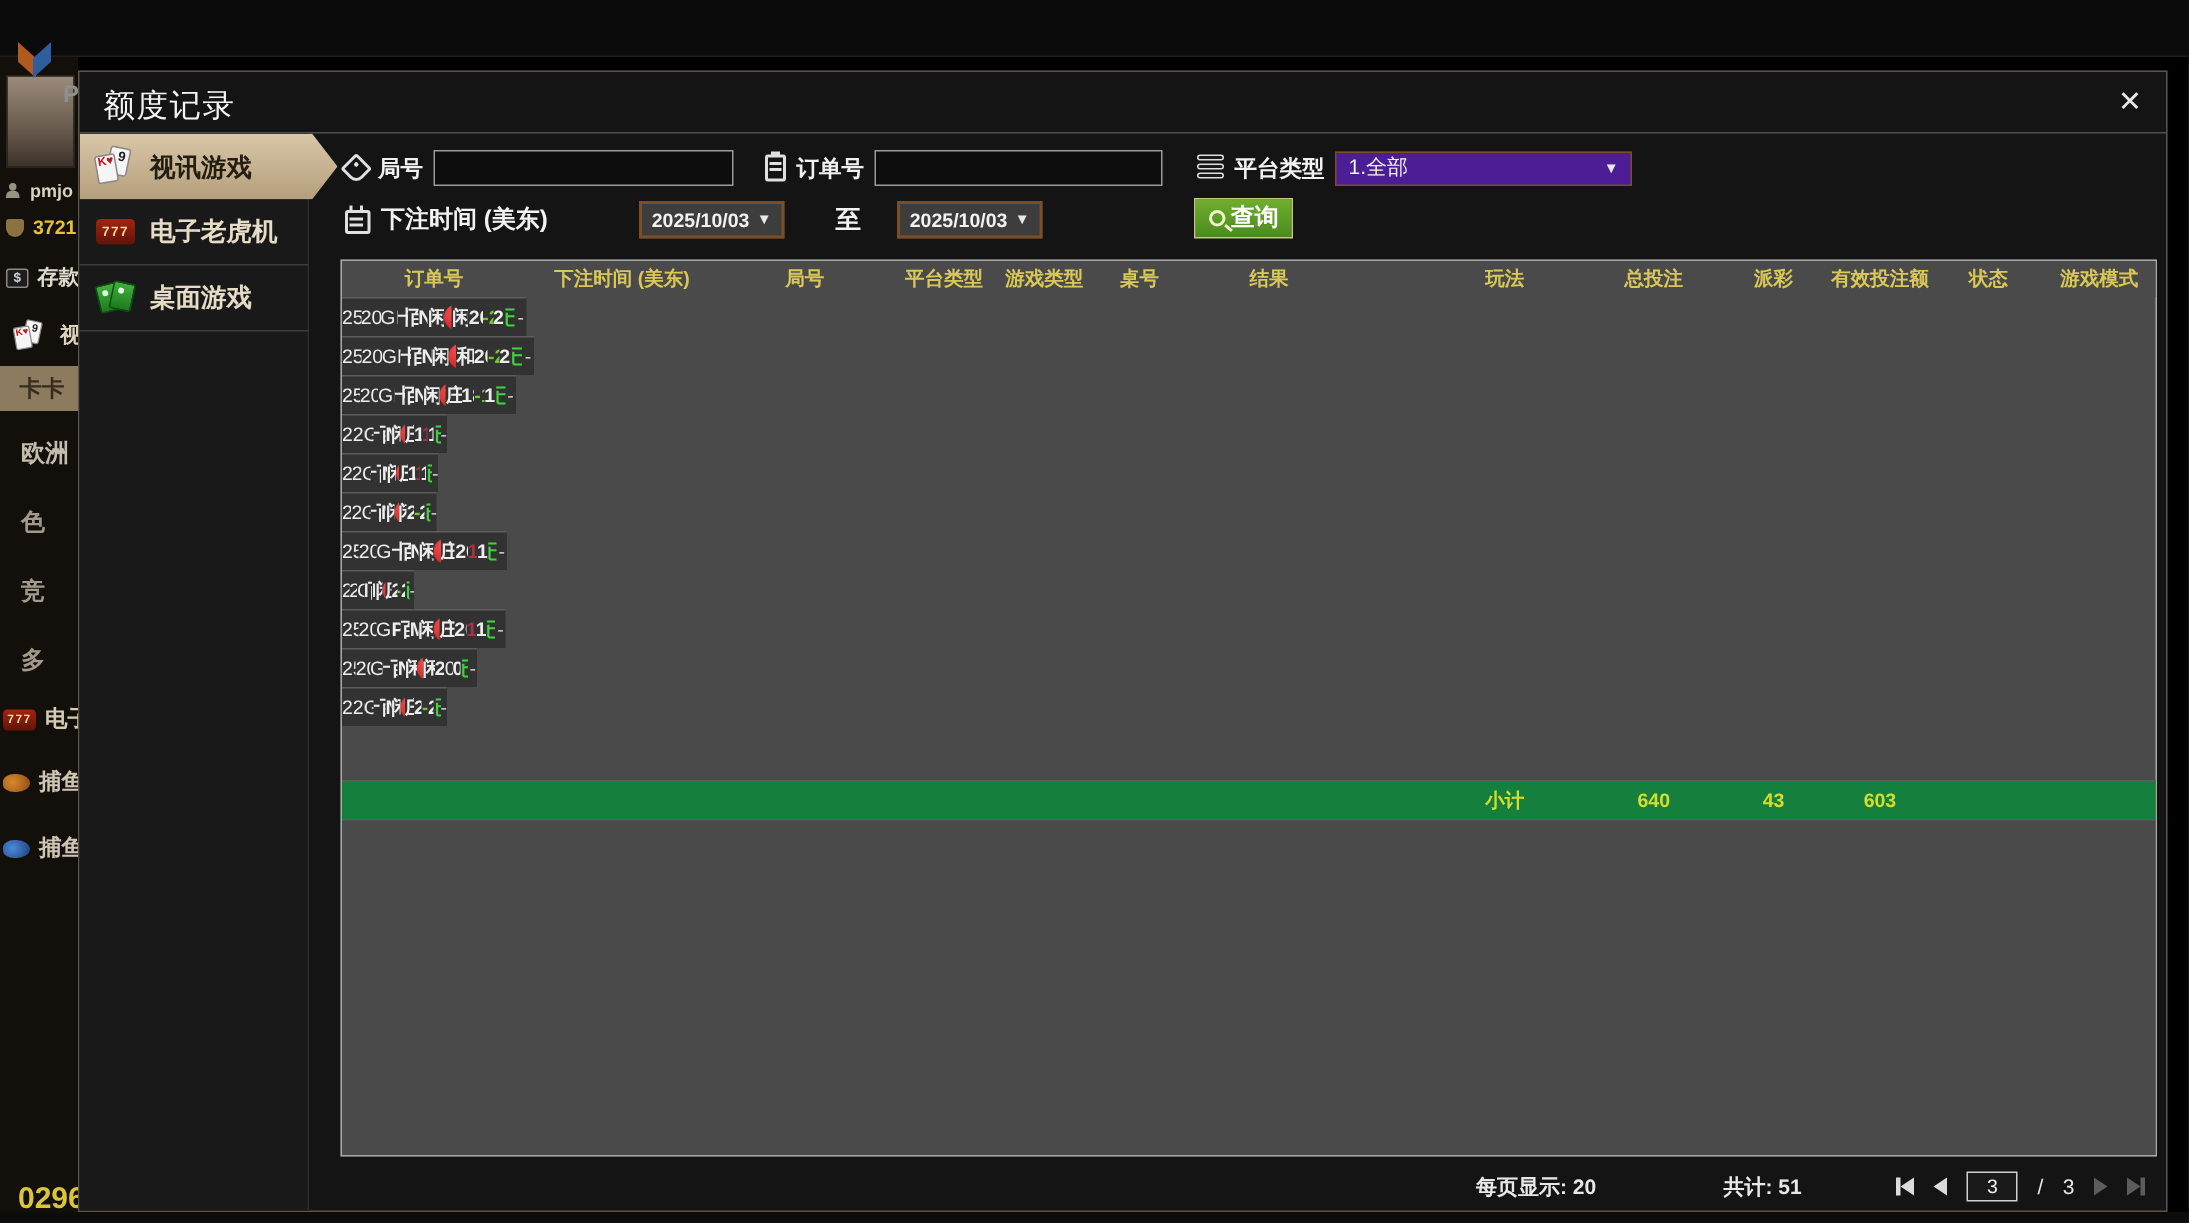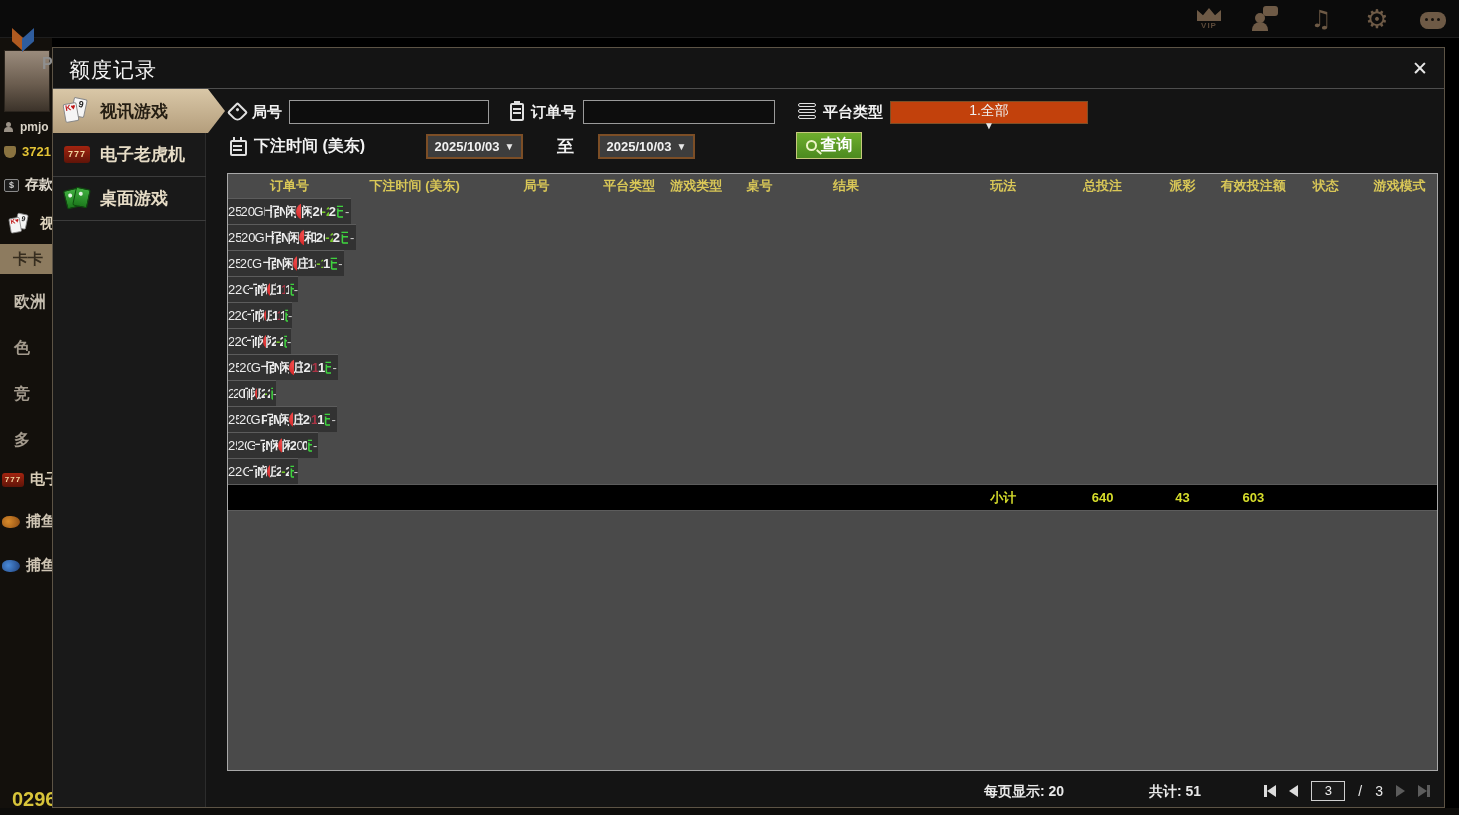--- a/index.html
+++ b/index.html
@@ -79,21 +79,21 @@
   .docic { position:absolute; left:4px; top:3px; width:18px; height:22px; background:#d8a878; border-radius:2px; }
   .docic:before { content:""; position:absolute; right:0; top:0; border:5px solid transparent; border-top-color:#8a6a48; border-right-color:#8a6a48; }
   .docic:after { content:""; position:absolute; left:3px; top:9px; width:12px; height:2px; background:#9a6f46; box-shadow:0 4px 0 #9a6f46, 0 8px 0 #9a6f46; }
 
   
   .content { position:absolute; left:173px; top:41px; width:1214px; bottom:0; }
   .fgroup { position:absolute; display:flex; align-items:center; gap:7px; height:26px; }
   .flabel { font-size:15px; font-weight:bold; color:#f2f2f2; white-space:nowrap; }
   .finput { width:200px; height:24px; background:#0d0d0d; border:1px solid #9a9a9a; color:#e8e8e8; font-size:13px; padding:0 6px; }
   .finput.w2 { width:192px; }
-  .fselect { width:198px; height:23px; background:#c2410c; border:1px solid #7a4f28; color:#f0f0f0; font-size:14px; display:flex; align-items:center; justify-content:space-between; padding:0 8px; cursor:pointer;flex-direction:column; }
+  .fselect { width:198px; height:23px; background:#4c1d95; border:1px solid #7a4f28; color:#f0f0f0; font-size:14px; display:flex; align-items:center; justify-content:space-between; padding:0 8px; cursor:pointer; }
   .caret { font-size:10px; color:#e8e8e8; }
   .datebtn { width:97px; height:25px; background:#3d3d3d; border:2px solid #7c4e26; color:#f2f2f2; font-size:13px; font-weight:bold; display:flex; align-items:center; justify-content:center; gap:5px; cursor:pointer; }
   .tolabel { font-size:17px; font-weight:bold; color:#f2f2f2; }
   .searchbtn { width:66px; height:27px; background:linear-gradient(#6fae2e,#4c8a1f); border:1px solid #c6c87c; color:#fff; font-size:16px; font-weight:bold; display:flex; align-items:center; justify-content:center; gap:4px; cursor:pointer; }
   .mag { width:11px; height:11px; border:2px solid #eef5c8; border-radius:50%; position:relative; flex:none; }
   .mag:after { content:""; position:absolute; left:8px; top:9px; width:6px; height:2px; background:#eef5c8; transform:rotate(40deg); }
   
   .fic { flex:none; }
   .tagic { width:15px; height:15px; border:2px solid #e0e0e0; border-radius:2px 2px 2px 6px; transform:rotate(-45deg); position:relative; }
   .tagic:after { content:""; position:absolute; right:2px; top:2px; width:3px; height:3px; border-radius:50%; background:#e0e0e0; }
@@ -117,21 +117,21 @@
   .i0,.c1{width:123px;} .i1,.c2{width:128px;} .i2,.c3{width:116px;} .i3,.c4{width:70px;}
   .i4,.c5{width:64px;} .i5,.c6{width:63px;} .i6,.c7{width:110px;} .i7,.c8{width:48px;}
   .i8,.c9{width:109px;} .i9,.c10{width:90px;} .i10,.c11{width:70px;} .i11,.c12{width:72px;}
   .i12,.c13{width:73px;} .i13,.c14{width:75px;}
   .c-green { color:#76c82a; font-weight:bold; }
   .c-red { color:#a93344; font-weight:bold; }
   .c-plain { color:#ededed; }
   .status { color:#3fd33f; font-weight:bold; }
   .mode { color:#cfcfcf; }
   .playbtn { display:inline-block; width:17px; height:17px; border-radius:50%; background:radial-gradient(circle at 35% 30%,#f25050,#c41414); position:relative; vertical-align:middle; cursor:pointer; }
-  .tr.sum { background:#000000; }
+  .tr.sum { background:#15803d;margin-top:36px; }
   .tr.sum .td { color:#d6dd2b; font-weight:bold; }
 
   
   .dfooter { position:absolute; left:0; right:0; top:690px; height:28px; font-size:14px; color:#e8e8e8; }
   .fp1 { position:absolute; left:758px; top:4px; font-weight:bold; }
   .fp2 { position:absolute; left:923px; top:4px; font-weight:bold; }
   .pager { position:absolute; right:10px; top:2px; display:flex; align-items:center; gap:13px; }
   .pbtn { display:flex; align-items:center; cursor:pointer; color:#dcdcdc; }
   .pbtn.dim { color:#5c5c5c; }
   .tri-l { width:0; height:0; border:6px solid transparent; border-right:9px solid currentColor; border-left-width:0; }
@@ -196,48 +196,20 @@
 <div class="bgbox"></div>
 <div class="bgbottom"></div>
 
 <div class="topbar">
   <div class="logo">
     <span class="logo-mark">
         <span class="lm-o"></span>
         <span class="lm-b"></span>
       </span>
     <span class="brand">PLAYACE</span>
-  </div>
-  <div class="top-icons">
-    <div class="ticon">
-      <span class="crown"></span>
-      <span class="viplbl">VIP</span>
-    </div>
-    <div class="ticon">
-      <span class="support">
-          <span class="head"></span>
-          <span class="body"></span>
-          <span class="bub"></span>
-        </span>
-    </div>
-    <div class="ticon">
-        <span class="glyph">♫</span>
-      </div>
-    <div class="ticon">
-        <span class="glyph" style="font-size:26px;">⚙</span>
-      </div>
-    <div class="ticon">
-      <span class="chatic">
-          <span class="dots">
-            <i></i>
-            <i></i>
-            <i></i>
-          </span>
-        </span>
-    </div>
   </div>
 </div>
 
 <div class="dialog">
   <div class="dlg-title">
     <span class="tt">额度记录</span>
     <span class="closebtn">✕</span>
   </div>
 
   <div class="sidebar">

